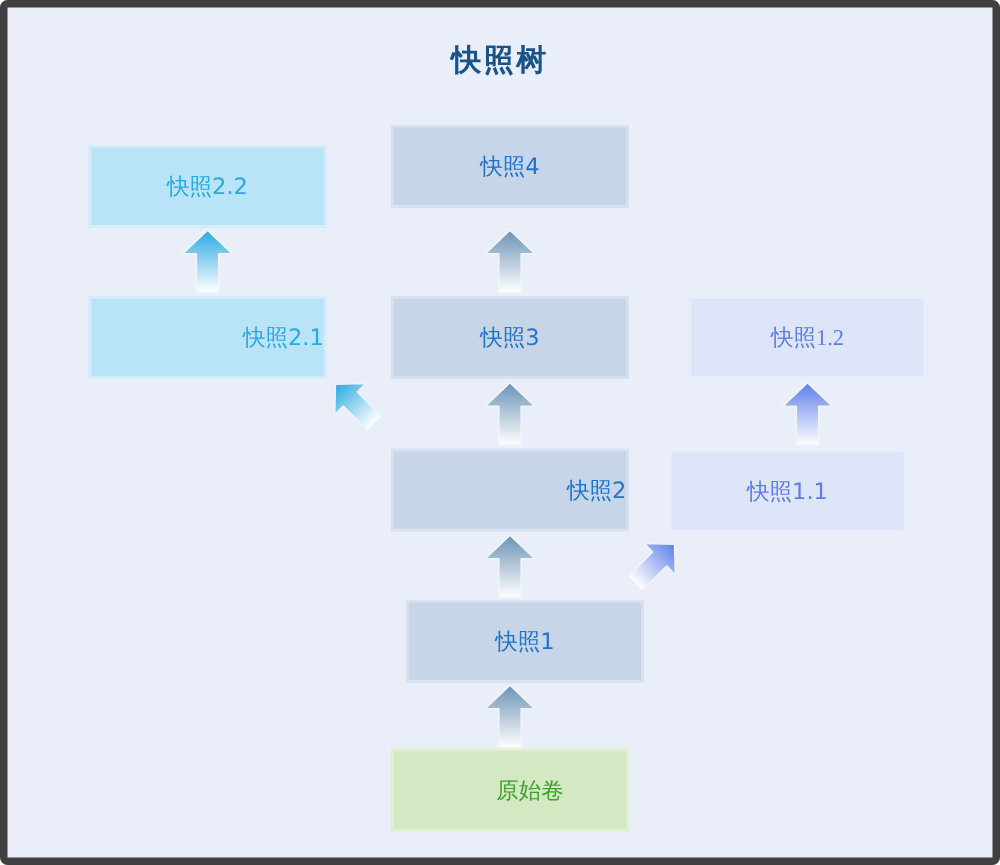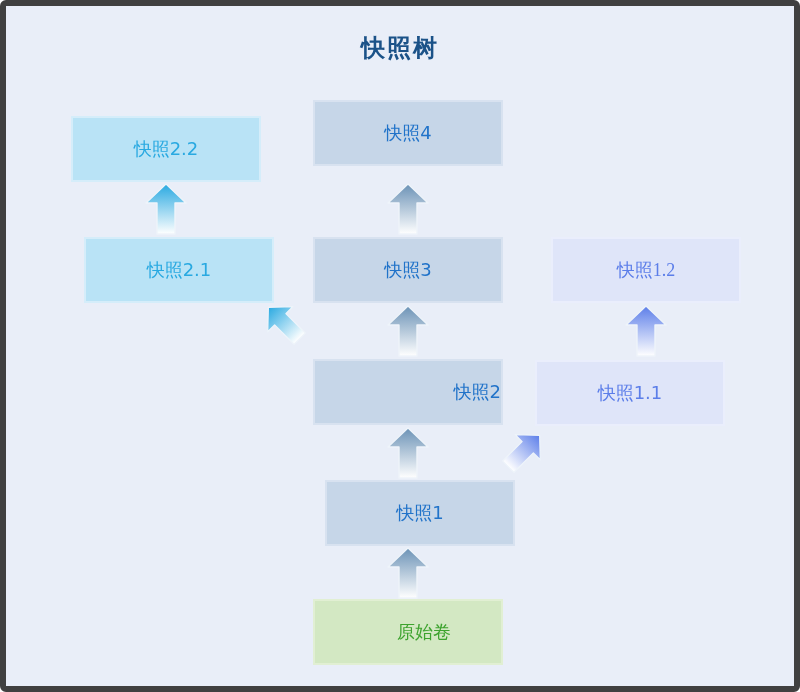--- a/index.html
+++ b/index.html
@@ -30,21 +30,21 @@
     font-size:18px;
     border:2px solid transparent;
   }
   .node-cyan{background:#b9e3f6;border-color:#d5edfa;color:#29a9e1;}
   .node-steel{background:#c6d6e8;border-color:#d8e2f0;color:#2173c9;}
   .node-lavender{background:#dfe5f9;border-color:#eaeefc;color:#5c7ee9;}
   .node-green{background:#d3e8c3;border-color:#e1efd3;color:#3da32e;padding-left:32px;}
 
   #node-snapshot-2-2{left:65px;top:110px;}
   #node-snapshot-4{left:307px;top:94px;}
-  #node-snapshot-2-1{left:78px;top:231px;}
+  #node-snapshot-2-1{left:65px;top:231px;justify-content:flex-end;}
   #node-snapshot-3{left:307px;top:231px;}
   #node-snapshot-1-2{left:545px;top:231px;font-family:Liberation Serif, serif;}
   #node-snapshot-2{left:307px;top:353px;justify-content:flex-end;}
   #node-snapshot-1-1{left:529px;top:354px;}
   #node-snapshot-1{left:307px;top:474px;margin-left:12px;}
   #node-original-volume{left:307px;top:593px;}
 
   .arrow{position:absolute;}
   #arrow-s3-s4{left:380px;top:177px;}
   #arrow-s21-s22{left:138px;top:177px;}

